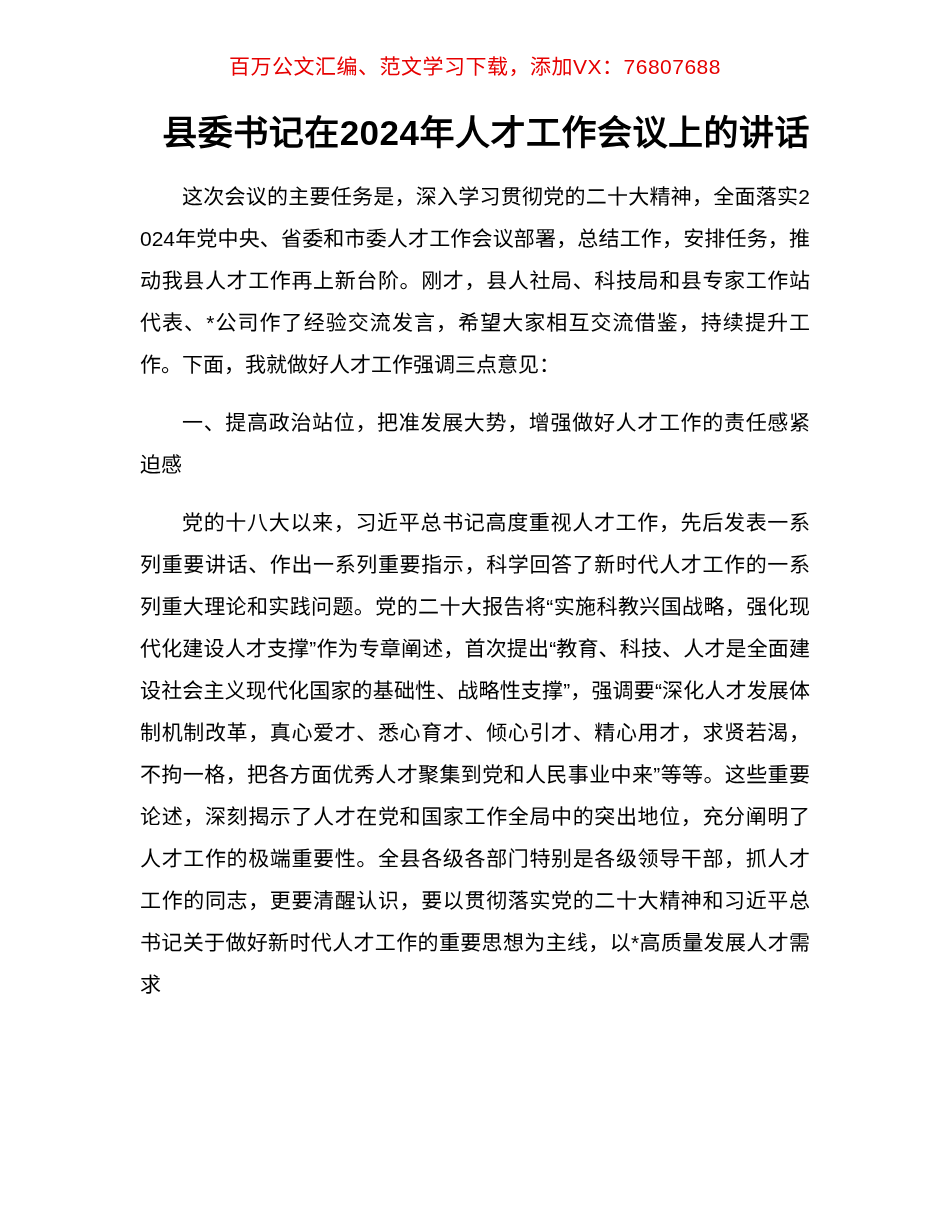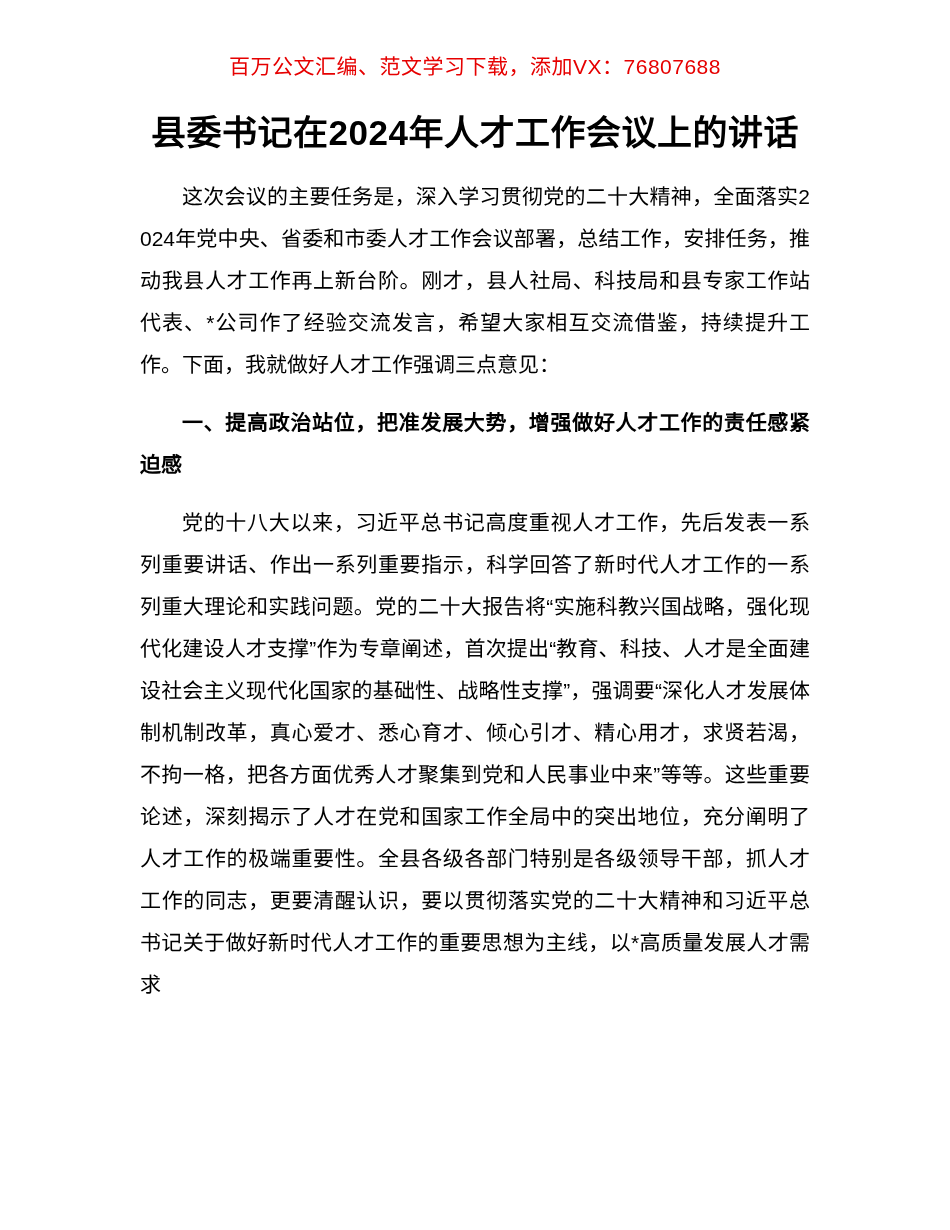--- a/index.html
+++ b/index.html
@@ -28,33 +28,33 @@
     text-align: center;
     color: #e60000; 
     letter-spacing: 0.5px;
     white-space: nowrap;
   }
   .doc-title {
     margin: 28px 0 18px 0;
     font-size: 35px;
     line-height: 50px;
     font-weight: bold;
-    text-align: center;
+    text-align: right;
     letter-spacing: 0.5px;
   }
   .para {
     margin: 0 0 16px 0;
     font-size: 21px;
     line-height: 42px;
     text-align: justify;
     text-indent: 2em;
     word-break: break-all;
   }
   .para.section-heading {
-    font-weight: bold;
+    font-weight: normal;
   }
 </style>
 </head>
 <body>
 
 <div class="doc-page">
 
   <div class="promo-notice" style="color: rgb(230, 0, 0);">百万公文汇编、范文学习下载，添加VX：76807688</div>
 
   <h1 class="doc-title">县委书记在2024年人才工作会议上的讲话</h1>

